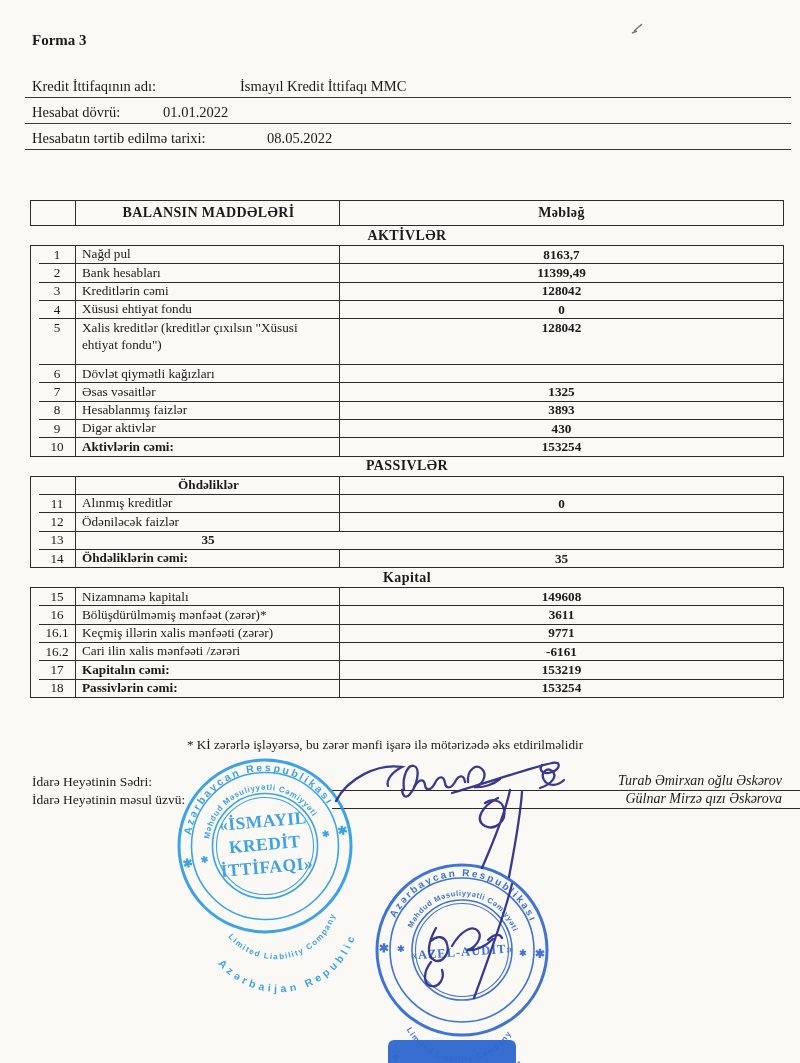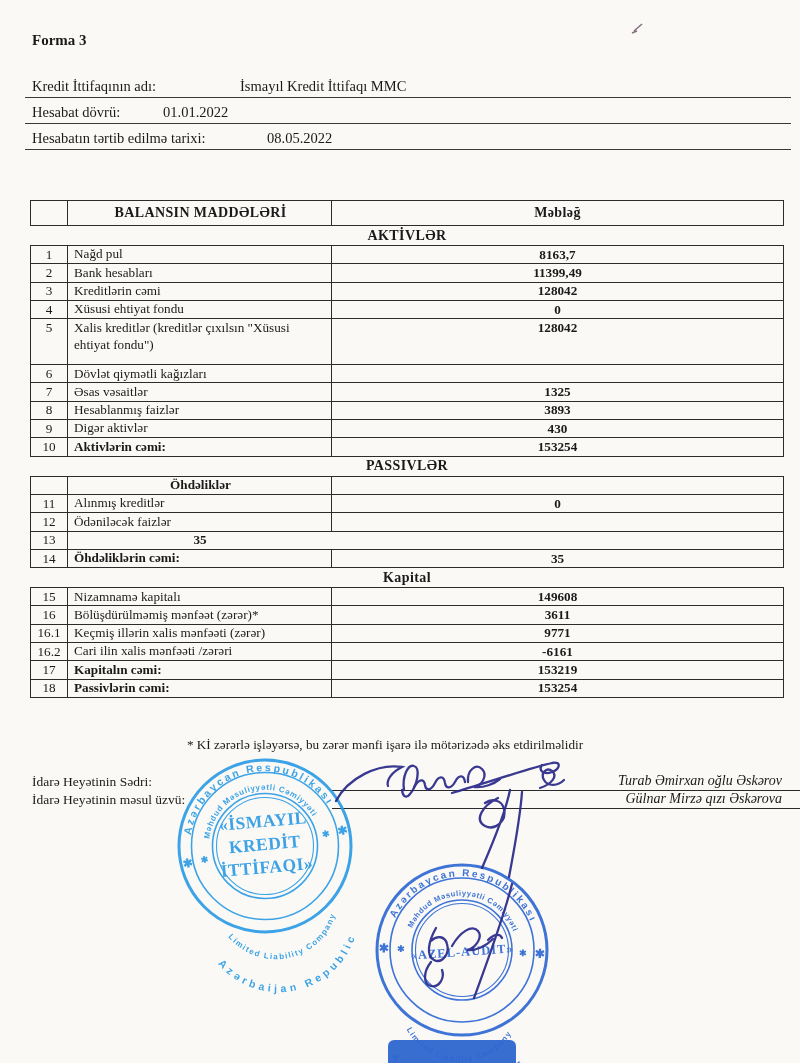--- a/index.html
+++ b/index.html
@@ -16,21 +16,21 @@
   .hline .lbl{position:absolute;left:7px;bottom:2px;}
   .hl1 .val{position:absolute;left:215px;bottom:2px;}
   .hl2 .val{position:absolute;left:122px;bottom:2px;margin-left:16px;}
   .hl3 .val{position:absolute;left:242px;bottom:2px;}
   .doc-title{position:absolute;left:0;right:0;top:148px;text-align:center;
              font-size:14px;font-weight:bold;letter-spacing:.3px;}
   
   .tbl{position:absolute;left:30px;top:200px;width:754px;font-size:13.2px;}
   .block{border:1.8px solid #2c2c2c;}
   .trow{display:grid;grid-template-columns:37px 264px 1fr;min-height:17.3px;
-        border-top:1.4px solid #2c2c2c;align-items:center;}
+        border-top:1.4px solid #2c2c2c;align-items:center;margin-left:8px;}
   .block .trow:first-child{border-top:none;}
   .c{height:100%;display:flex;align-items:center;}
   .c.no{justify-content:center;border-right:1.4px solid #2c2c2c;}
   .c.lab{padding:0 4px 0 6px;border-right:1.4px solid #2c2c2c;line-height:1.25;}
   .c.val{justify-content:center;font-weight:bold;}
   .thead{min-height:24px;}
   .thead .lab,.thead .val{justify-content:center;font-weight:bold;font-size:14px;
         letter-spacing:.4px;}
   .tall{min-height:45px;}
   .tall .c{align-items:flex-start;padding-top:2px;}

